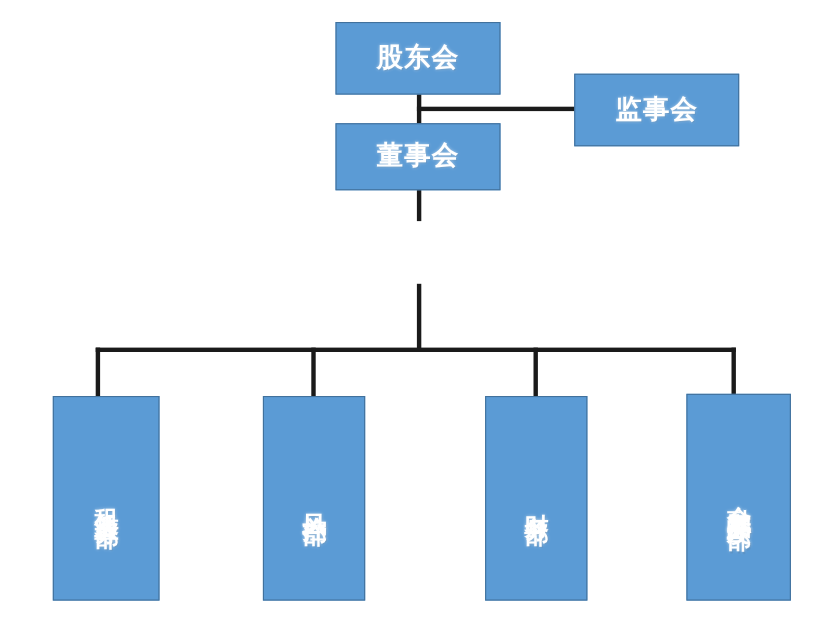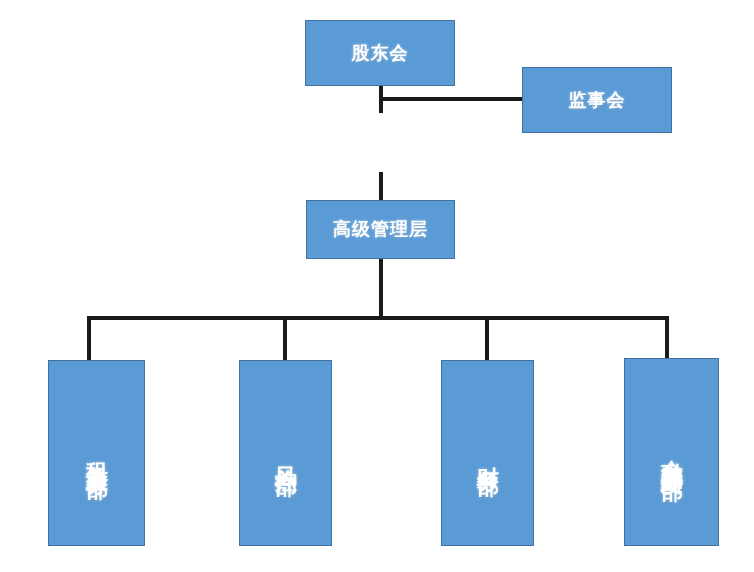--- a/index.html
+++ b/index.html
@@ -31,21 +31,21 @@
     text-shadow: 0 0 3px rgba(255,255,255,0.55), 1px 1px 1px rgba(0,0,0,0.10);
     user-select: none;
   }
   .node-label {
     display: block;
     text-align: center;
     line-height: 1.12;
   }
   .node.horizontal .node-label {
     writing-mode: horizontal-tb;
-    font-size: 18px;
+    font-size: 24px;
   }
   .node.vertical .node-label {
     writing-mode: vertical-rl;
     text-orientation: upright;
     font-size: 22px;
     line-height: 1.22;
     letter-spacing: 3px;
   }
   .connector {
     position: absolute;
@@ -75,24 +75,24 @@
   <div class="connector v" style="left:665px; top:316px; height:43px;"></div>
 
   <div class="node horizontal" style="left:305px; top:20px; width:150px; height:66px;">
     <span class="node-label">股东会</span>
   </div>
 
   <div class="node horizontal" style="left:522px; top:67px; width:150px; height:66px;justify-content:center;">
     <span class="node-label">监事会</span>
   </div>
 
+  <div class="node horizontal" style="left:305px; top:112px; width:150px; height:61px;">
+    <span class="node-label">董事会</span>
+  </div>
 
-  <div class="node horizontal" style="left:306px; top:200px; width:149px; height:59px;">
-    <span class="node-label">高级管理层</span>
-  </div>
 
   <div class="node vertical" style="left:48px; top:360px; width:97px; height:186px;">
     <span class="node-label">租赁业务部</span>
   </div>
 
   <div class="node vertical" style="left:239px; top:360px; width:93px; height:186px;">
     <span class="node-label">风控部</span>
   </div>
 
   <div class="node vertical" style="left:441px; top:360px; width:93px; height:186px;">

